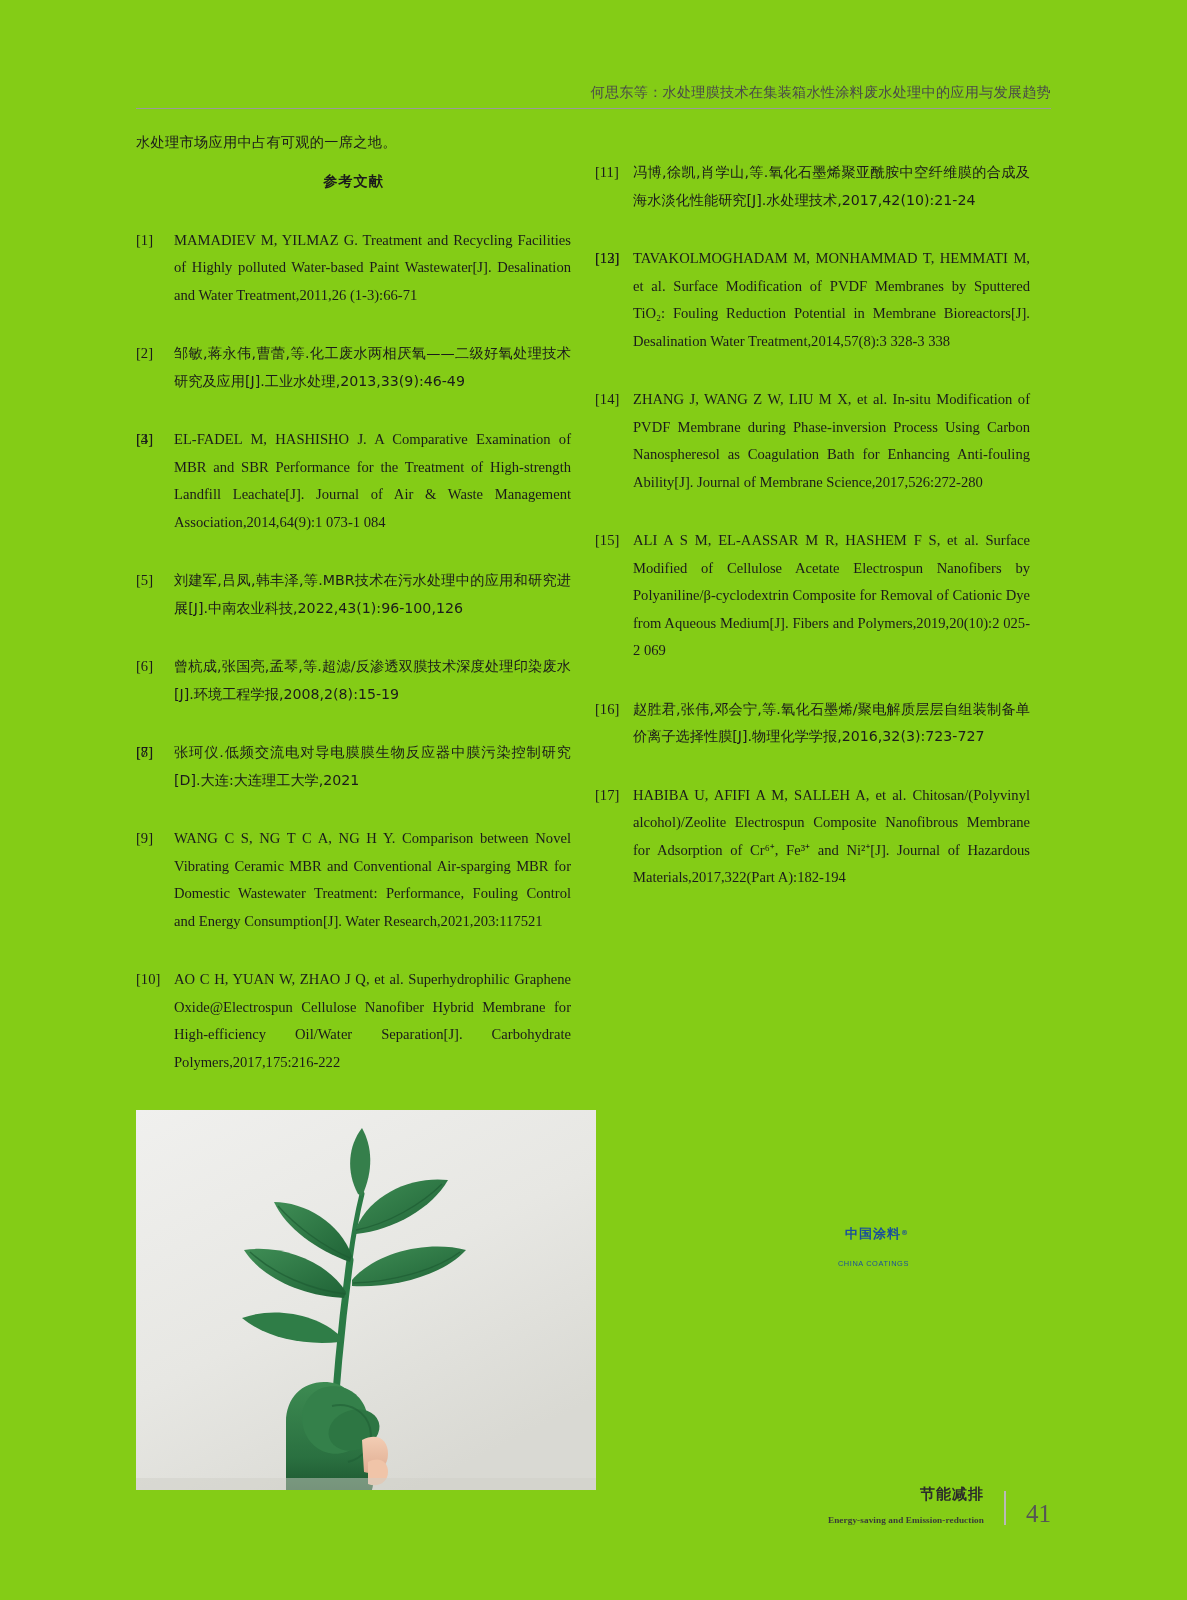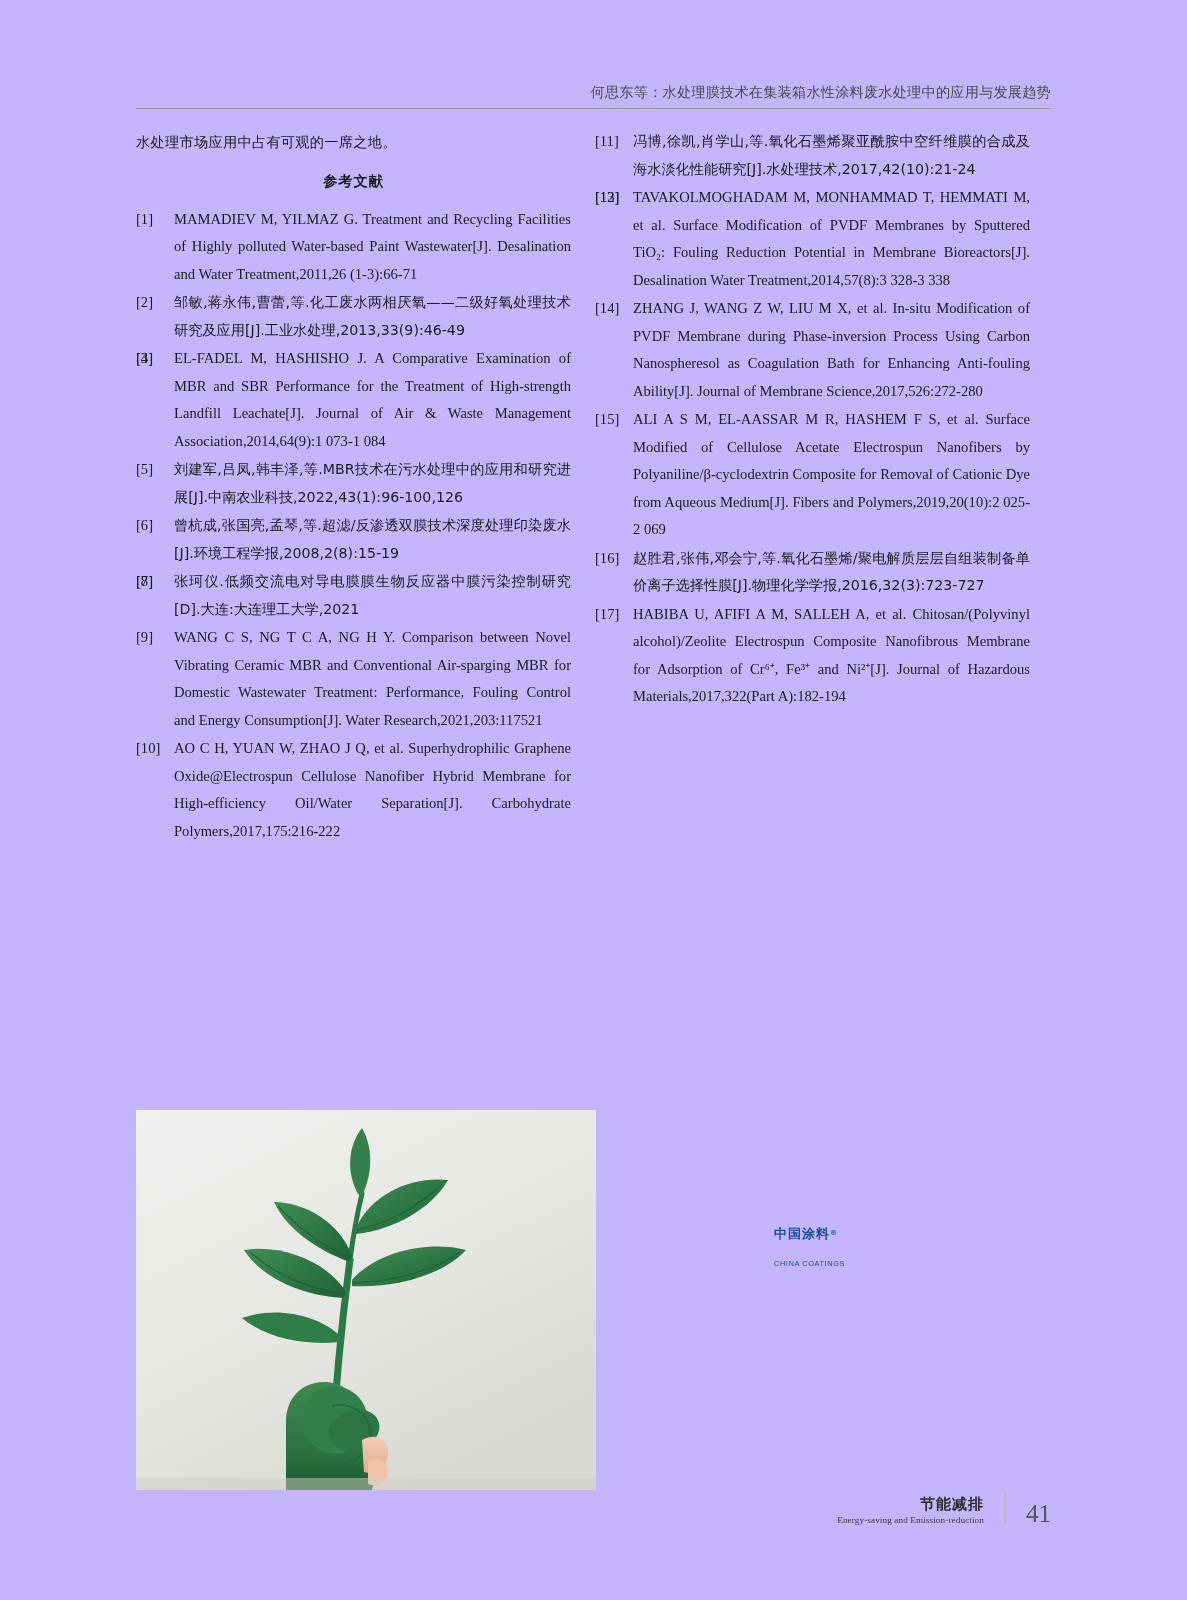--- a/index.html
+++ b/index.html
@@ -7,21 +7,21 @@
     padding: 0;
     background: #c9c9c9;
   }
   body {
     font-family: "Liberation Serif", serif;
   }
   .page {
     position: relative;
     width: 1187px;
     height: 1600px;
-    background: #c4b5fd;
+    background: #84cc16;
     overflow: hidden;
     box-sizing: border-box;
   }
   
   .running-head {
     position: absolute;
     top: 83px;
     left: 136px;
     width: 915px;
     text-align: right;
@@ -69,20 +69,21 @@
     list-style: none;
     margin: 0;
     padding: 0;
   }
   ul.ref-list li {
     position: relative;
     padding-left: 38px;
     margin-bottom: 1px;
     text-align: justify;
     text-justify: inter-word;
+    margin-top: 31px;
   }
   ul.ref-list li .num {
     position: absolute;
     left: 0;
     top: 0;
     width: 34px;
     text-align: left;
     white-space: nowrap;
   }
   .cn {
@@ -98,23 +99,23 @@
     width: 460px;
     height: 380px;
     background: linear-gradient(160deg, #ededea 0%, #e6e6e2 40%, #dcdcd6 100%);
     overflow: hidden;
   }
   .photo svg { display: block; }
 
   
   .brand {
     position: absolute;
-    right: 136px;
+    right: 121px;
     top: 1092px;
-    text-align: left;
+    text-align: right;
     width: 120px;
   }
   .brand .brand-cn {
     font-family: "DejaVu Sans", "Liberation Sans", sans-serif;
     font-size: 13px;
     color: #1a4f9c;
     letter-spacing: 1px;
     font-weight: bold;
   }
   .brand .brand-en {
@@ -149,21 +150,22 @@
     font-size: 15px;
     font-weight: bold;
     color: #2b2b2b;
     letter-spacing: 1px;
   }
   .footer-en {
     font-family: "Liberation Serif", serif;
     font-size: 9.2px;
     color: #3a3a3a;
     letter-spacing: 0.1px;
-    margin-top: 2px;
+    margin-top: 12px;
+    font-weight: bold;
   }
   .footer-rule {
     width: 2px;
     height: 34px;
     background: #b9b9b9;
     margin-bottom: 1px;
   }
   .page-num {
     font-family: "Liberation Serif", serif;
     font-size: 25px;

